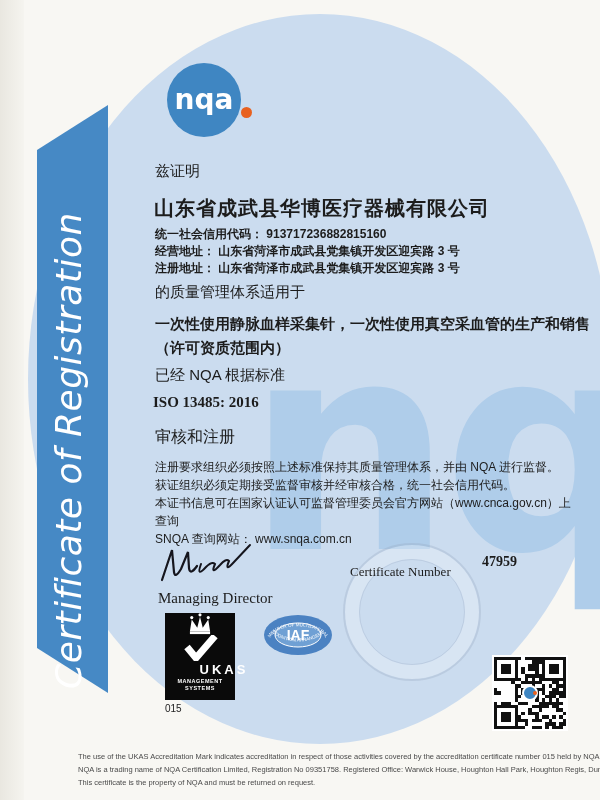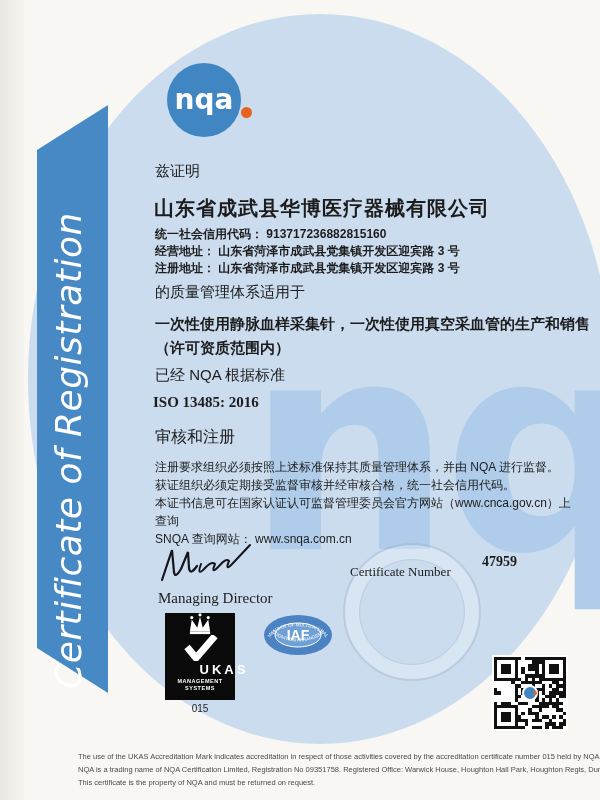--- a/index.html
+++ b/index.html
@@ -57,21 +57,21 @@
     font-family:"Liberation Serif",serif;line-height:16px;}
   .info-values{position:absolute;left:482px;top:596px;font-size:13px;font-weight:600;
     font-family:"Liberation Serif",serif;line-height:16px;}
   
   .ukas{position:absolute;left:165px;top:613px;width:70px;height:87px;background:#0a0a0a;
     display:flex;flex-direction:column;align-items:center;color:#fff;}
   .ukas svg{display:block;}
   .ukas-name{font-size:13px;letter-spacing:3px;font-weight:bold;margin-top:1px;margin-left:48px;}
   .ukas-sub{font-size:5.5px;letter-spacing:.5px;text-align:center;line-height:6.5px;
     font-weight:bold;margin-top:1px;}
-  .ukas-num{position:absolute;left:165px;top:703px;width:70px;text-align:center;
+  .ukas-num{position:absolute;left:165px;top:703px;width:70px;
     font-size:10px;color:#222;}
   
   .iaf{position:absolute;left:263px;top:614px;width:70px;height:42px;}
   
   .qr{position:absolute;left:492px;top:655px;width:76px;height:76px;background:#fff;
     padding:2px;box-sizing:border-box;}
   .qr svg{display:block;width:100%;height:100%;}
   .qr-dot{position:absolute;left:30px;top:30px;width:16px;height:16px;border-radius:50%;
     background:var(--c-logo,#3f86c2);border:2px solid #fff;box-sizing:border-box;}
   .qr-dot-o{position:absolute;left:41px;top:36px;width:4px;height:4px;border-radius:50%;

